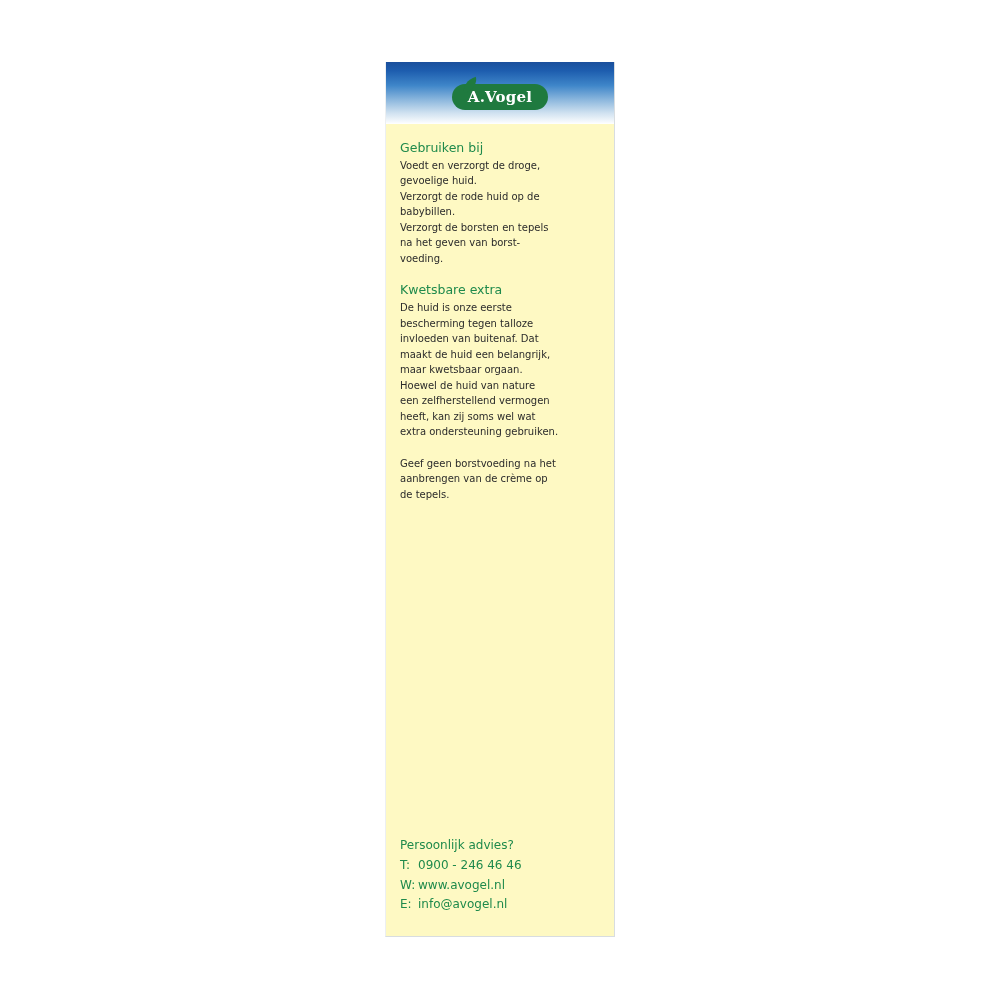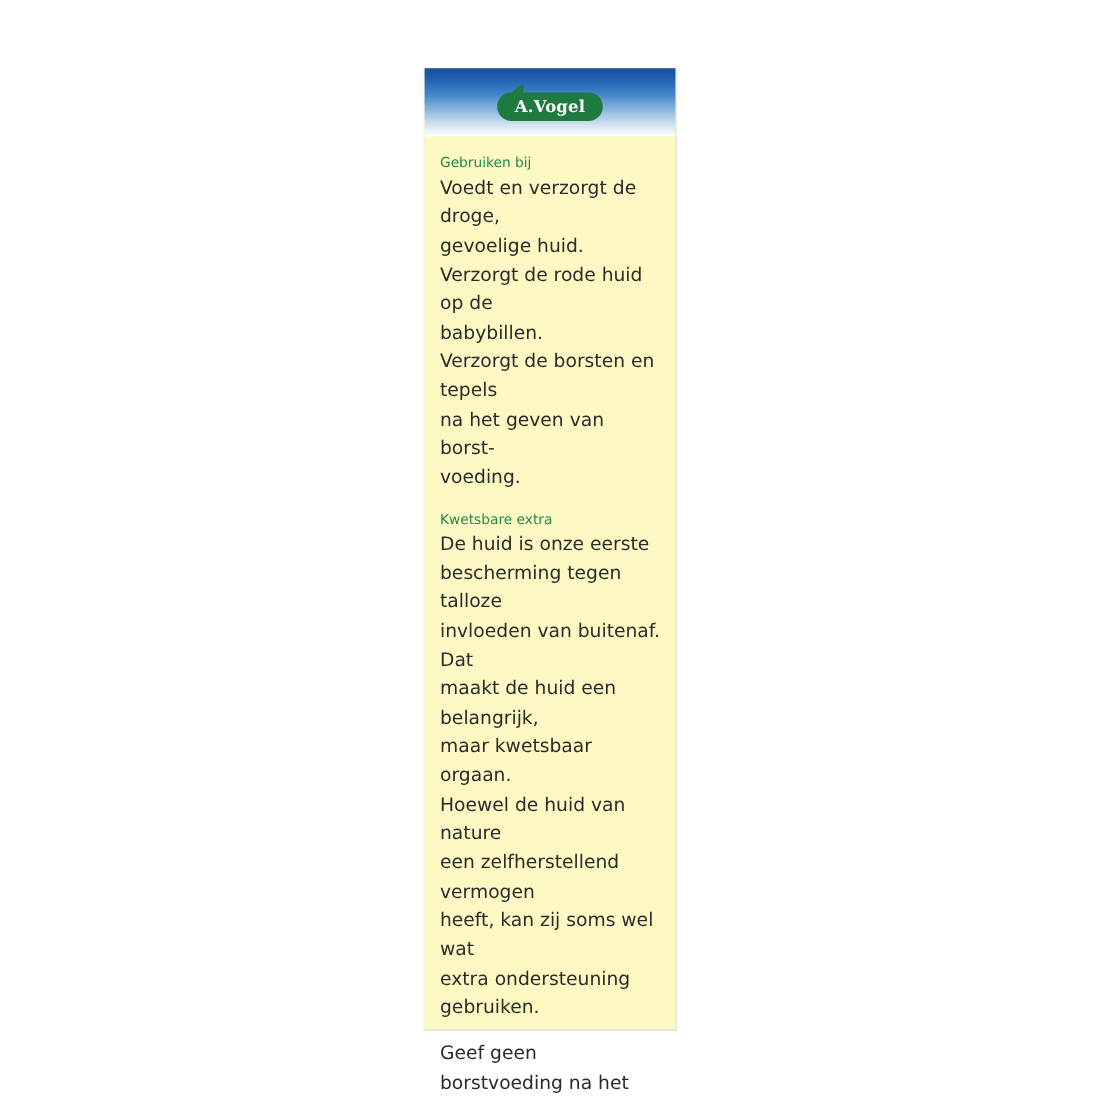--- a/index.html
+++ b/index.html
@@ -101,21 +101,21 @@
   .section-title {
     color: #1f8a4c;
     font-size: 12.5px;
     line-height: 1.35;
     margin: 0 0 1px 0;
     font-weight: normal;
   }
 
   .section-body {
     color: #2b2b2b;
-    font-size: 17px;
+    font-size: 10px;
     line-height: 1.55;
     margin: 0;
     white-space: pre-line;
   }
 
   
   .footer {
     position: absolute;
     left: 14px;
     bottom: 22px;
@@ -181,15 +181,33 @@
       </div>
 
       <div class="section">
         <p class="section-body">Geef geen borstvoeding na het
 aanbrengen van de crème op
 de tepels.</p>
       </div>
 
     </div>
 
+    <div class="footer">
+      <p class="footer-title">Persoonlijk advies?</p>
+
+      <div class="contact-row">
+        <span class="contact-key">T:</span>
+        <span class="contact-val">0900 - 246 46 46</span>
+      </div>
+
+      <div class="contact-row">
+        <span class="contact-key">W:</span>
+        <span class="contact-val">www.avogel.nl</span>
+      </div>
+
+      <div class="contact-row">
+        <span class="contact-key">E:</span>
+        <span class="contact-val">info@avogel.nl</span>
+      </div>
+    </div>
 
   </div>
 </div>
 
 </body></html>

